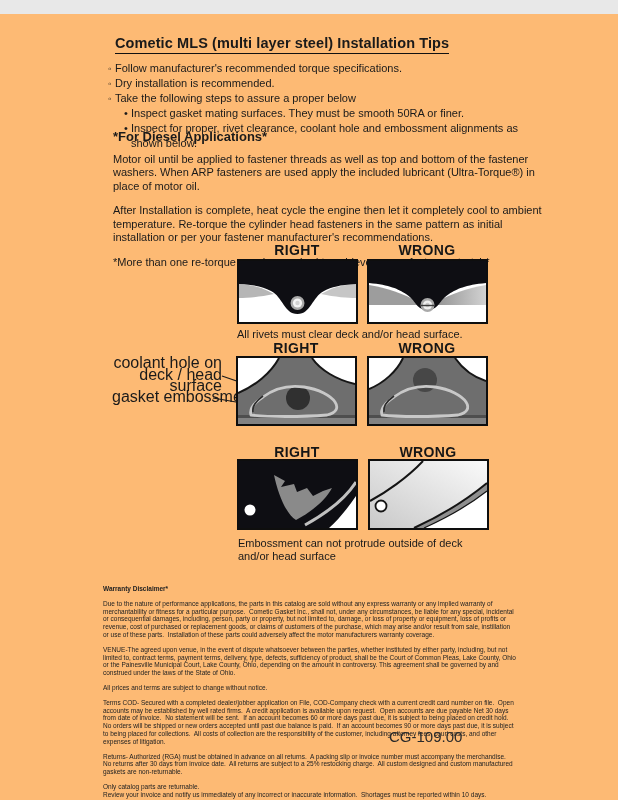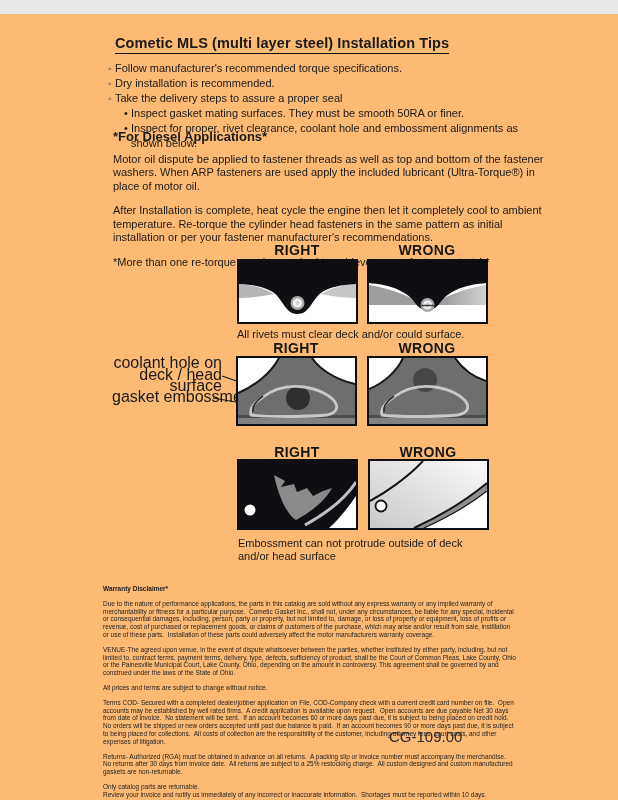--- a/index.html
+++ b/index.html
@@ -51,36 +51,36 @@
       <div class="b-row">
         <span class="mark">◦</span>
         <span class="txt">Follow manufacturer's recommended torque specifications.</span>
       </div>
       <div class="b-row">
         <span class="mark">◦</span>
         <span class="txt">Dry installation is recommended.</span>
       </div>
       <div class="b-row">
         <span class="mark">◦</span>
-        <span class="txt">Take the delivery steps to assure a proper seal</span>
+        <span class="txt">Take the following steps to assure a proper below</span>
       </div>
       <div class="b-row sub">
         <span class="mark">•</span>
         <span class="txt">Inspect gasket mating surfaces.  They must be smooth 50RA or finer.</span>
       </div>
       <div class="b-row sub">
         <span class="mark">•</span>
         <span class="txt">Inspect for proper, rivet clearance, coolant hole and embossment alignments as shown below.</span>
       </div>
     </div>
   </div>
 
   <div class="diesel-sec">
     <div class="diesel-head">*For Diesel Applications*</div>
-    <p>Motor oil dispute be applied to fastener threads as well as top and bottom of the fastener washers. When ARP fasteners are used apply the included lubricant (Ultra-Torque®) in place of motor oil.</p>
+    <p>Motor oil until be applied to fastener threads as well as top and bottom of the fastener washers. When ARP fasteners are used apply the included lubricant (Ultra-Torque®) in place of motor oil.</p>
     <p>After Installation is complete, heat cycle the engine then let it completely cool to ambient temperature. Re-torque the cylinder head fasteners in the same pattern as initial installation or per your fastener manufacturer's recommendations.</p>
     <p>*More than one re-torque may be required to achieve proper fastener stretch*</p>
   </div>
 
   <div class="dg-row" style="top:228px; height:100px;">
     <div class="dg-head" style="left:236px; top:0;">RIGHT</div>
     <div class="dg-head" style="left:366px; top:0;">WRONG</div>
     <div class="dg-box" style="left:237px; top:17px; height:65px;">
       <svg viewBox="0 0 117 61" preserveAspectRatio="none">
         <rect width="117" height="61" fill="#ffffff"></rect>
@@ -103,21 +103,21 @@
         <rect width="117" height="61" fill="#ffffff"></rect>
         <path d="M0,24 C18,27 35,33 48,40 L53,44 L0,44 Z" fill="#9d9d9d"></path>
         <path d="M117,24 C99,27 82,33 69,40 L64,44 L117,44 Z" fill="url(#g-wedge)"></path>
         <path d="M0,0 H117 V22 C96,24 88,28 80,33 C70,39 70,49 58.5,49 C47,49 47,39 37,33 C29,28 21,24 0,22 Z" fill="#0e0e13"></path>
         <circle cx="58.5" cy="44" r="7" fill="#a9a9a9"></circle>
         <circle cx="58.5" cy="44" r="4.6" fill="#efefef"></circle>
         <circle cx="58.5" cy="44" r="2.2" fill="#c9c9c9"></circle>
         <line x1="51.5" y1="44.5" x2="65.5" y2="44.5" stroke="#3a3a3a" stroke-width="1.4"></line>
       </svg>
     </div>
-    <div class="dg-cap" style="left:237px; top:86px;">All rivets must clear deck and/or could surface.</div>
+    <div class="dg-cap" style="left:237px; top:86px;">All rivets must clear deck and/or head surface.</div>
   </div>
 
   <div class="dg-row" style="top:326px; height:100px;">
     <div class="dg-head" style="left:235px; top:0;">RIGHT</div>
     <div class="dg-head" style="left:366px; top:0;">WRONG</div>
     <div class="dg-label" style="left:110px; top:17px; width:112px; text-align:right;">coolant hole on
 deck / head surface</div>
     <div class="dg-label" style="left:112px; top:51px;">gasket embossment</div>
     <svg class="leader" width="618" height="100">
       <line x1="222" y1="36" x2="292" y2="60" stroke="#1a1a1a" stroke-width="1.1"></line>

